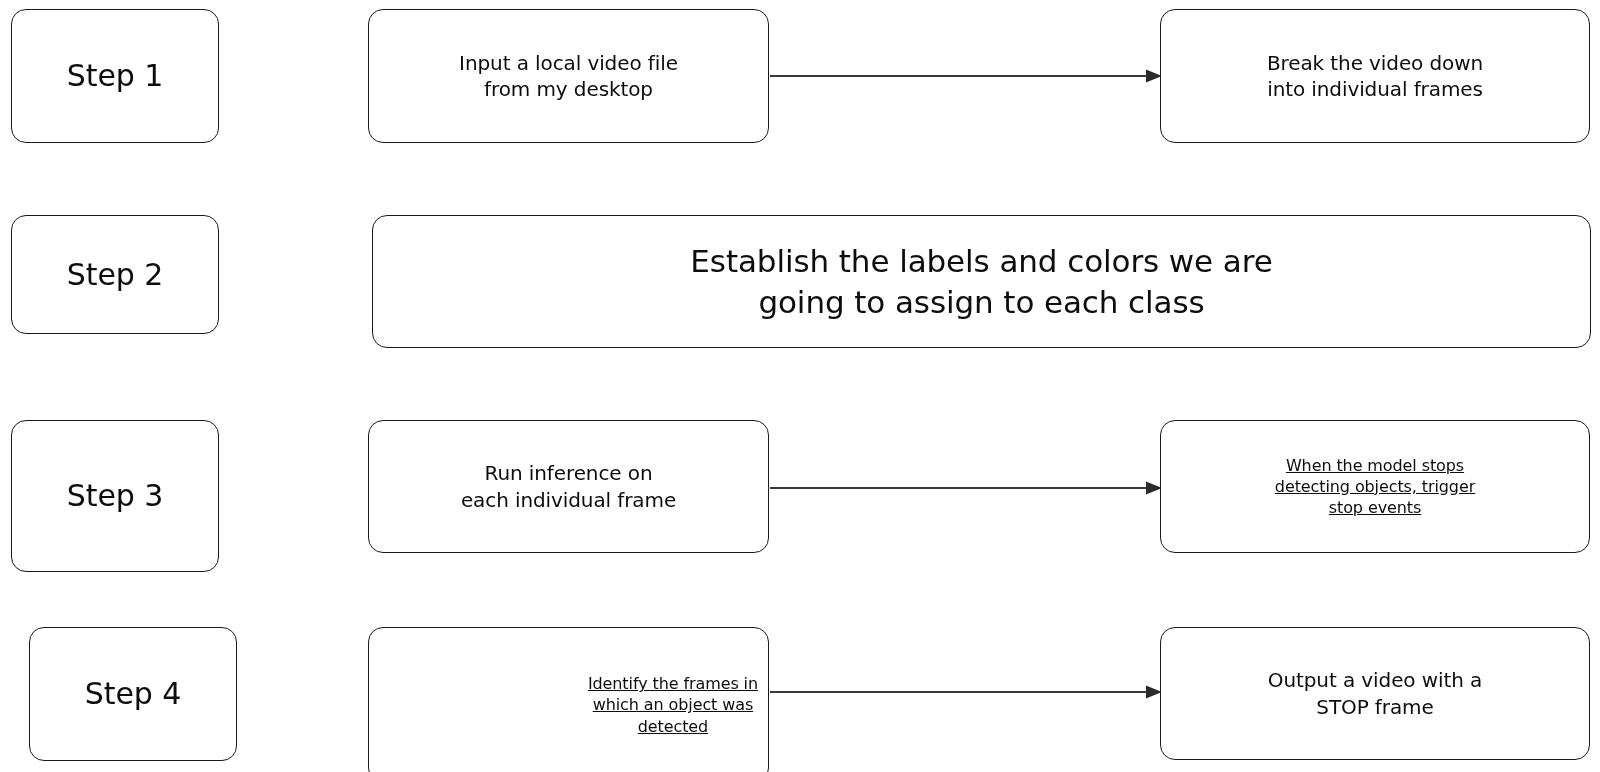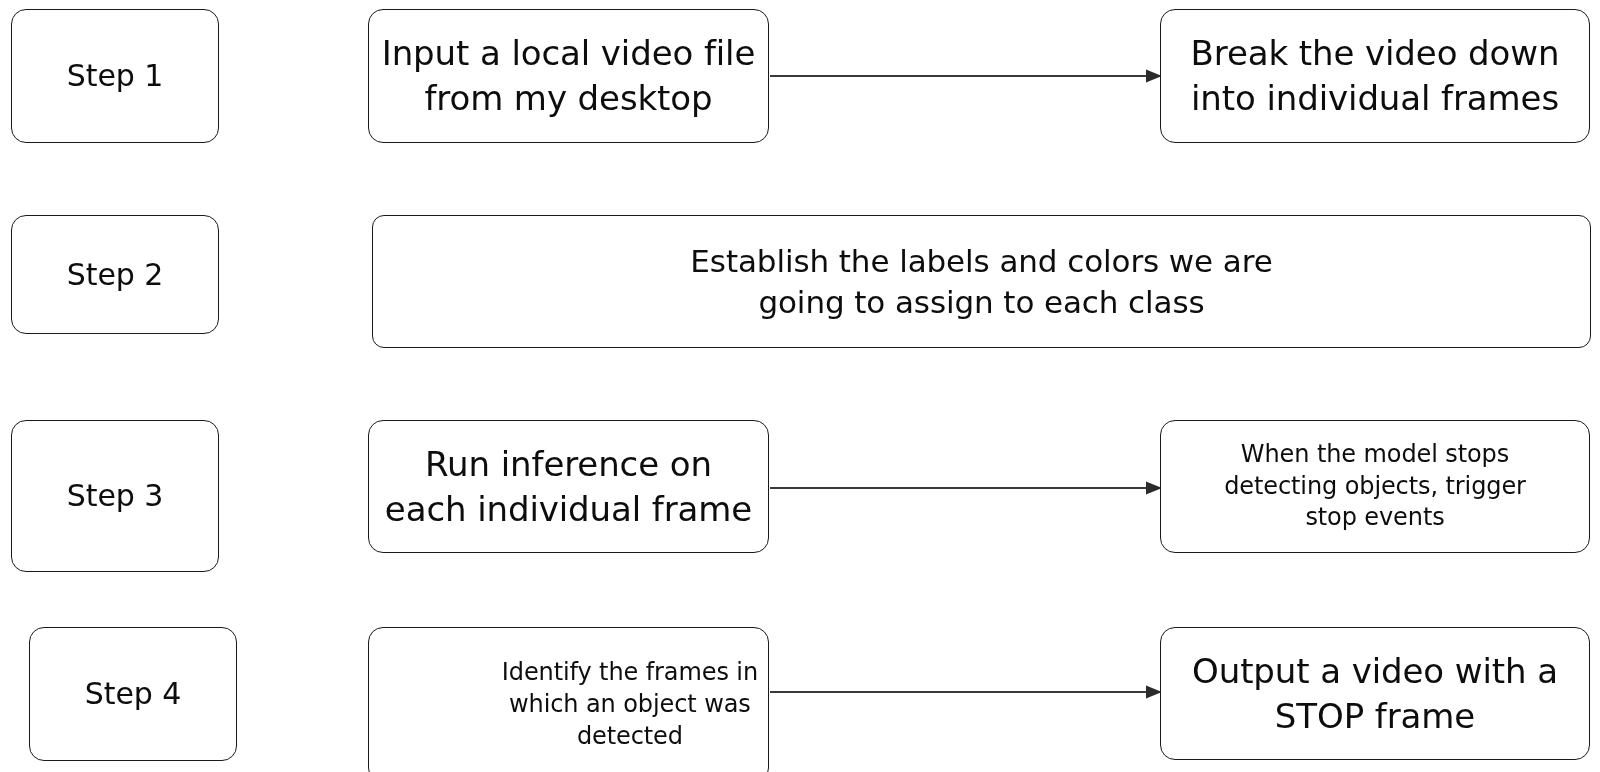--- a/index.html
+++ b/index.html
@@ -29,22 +29,22 @@
     justify-content: center;
     text-align: center;
     color: #0d0d0d;
     line-height: 1.32;
     white-space: pre-line;
     padding: 4px 10px;
     letter-spacing: -0.1px;
   }
   .step-node { font-size: 30px; }
   .big-node  { font-size: 31px; }
-  .mid-node  { font-size: 34px; }
-  .small-node{ font-size: 24px; }
+  .mid-node  { font-size: 20px; }
+  .small-node{ font-size: 16px; text-decoration: underline; }
 
   .arrow {
     position: absolute;
     height: 22px;
     display: block;
     pointer-events: none;
   }
   .arrow svg { display: block; overflow: visible; }
 </style>
 </head>
@@ -70,21 +70,21 @@
 
   <div class="node mid-node" style="left:1160px; top:9px; width:430px; height:134px;">
     <span>Break the video down
 into individual frames</span>
   </div>
 
   <div class="node step-node" style="left:11px; top:215px; width:208px; height:119px;">
     <span>Step 2</span>
   </div>
 
-  <div class="node big-node" style="left:372px; top:215px; width:1219px; height:133px;border-radius:12px;">
+  <div class="node big-node" style="left:372px; top:215px; width:1219px; height:133px;">
     <span>Establish the labels and colors we are
 going to assign to each class</span>
   </div>
 
   <div class="node step-node" style="left:11px; top:420px; width:208px; height:152px;">
     <span>Step 3</span>
   </div>
 
   <div class="node mid-node" style="left:368px; top:420px; width:401px; height:133px;">
     <span>Run inference on

